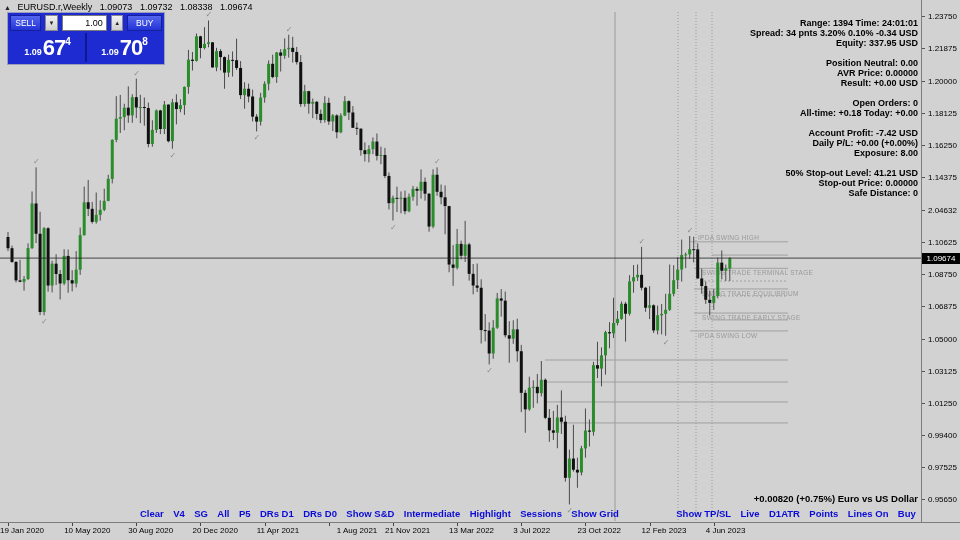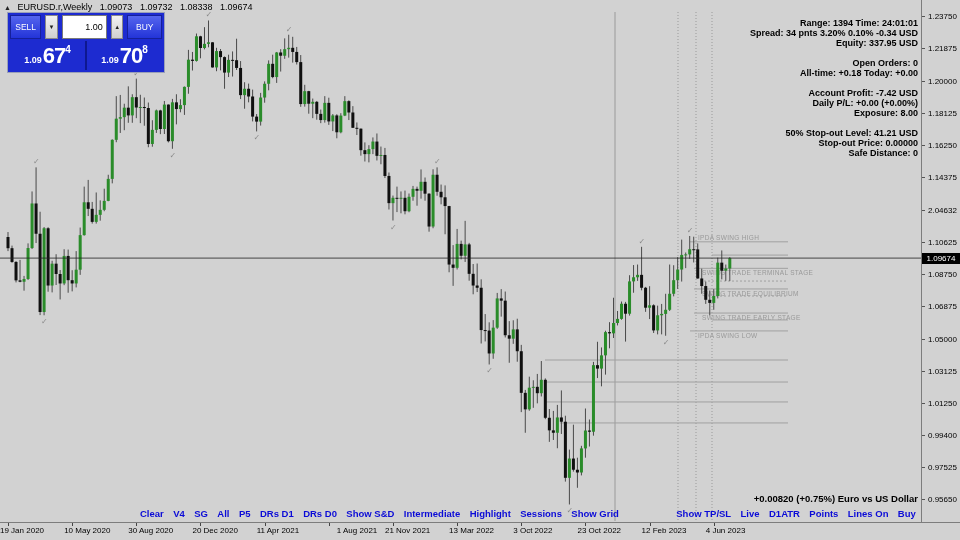--- a/index.html
+++ b/index.html
@@ -8,21 +8,21 @@
     background:#d2d2d2;
     font-family:"Liberation Sans",sans-serif;
     -webkit-font-smoothing:none;
   }
   
   .titlebar{position:absolute;left:4px;top:2px;font-size:9px;color:#000;white-space:nowrap;z-index:30}
   .titlebar .tri{font-size:7px;margin-right:4px;color:#222;cursor:pointer}
   .titlebar span{margin-right:5px}
   
   .trade-panel{position:absolute;left:8px;top:13px;width:152px;z-index:40;background:#1d2bd0;padding:2px;box-shadow:0 0 0 1px #9aa0b8}
-  .tp-row1{display:flex;height:24px;gap:4px}
+  .tp-row1{display:flex;height:16px;gap:4px}
   .btn-blue{background:linear-gradient(#5565ee,#2334d8);color:#fff;font-size:8.5px;display:flex;align-items:center;justify-content:center;border:1px solid #16209a;cursor:pointer}
   .sell-btn{width:36px}
   .buy-btn{width:40px}
   .mini-btn{width:13px;background:linear-gradient(#f2f2f2,#cfcfcf);border:1px solid #8a8a8a;font-size:6px;color:#222;display:flex;align-items:center;justify-content:center;cursor:pointer}
   .lot-input{flex:1;width:40px;border:1px solid #7a7a7a;font-size:9px;text-align:right;padding:0 3px 0 0;font-family:"Liberation Sans",sans-serif}
   .tp-row2{display:flex;height:29px;margin-top:2px}
   .price-box{flex:1;display:flex;align-items:center;justify-content:center;color:#fff;cursor:pointer;background:#1d2bd0}
   .price-box.left{border-right:2px solid #0e1890}
   .pb-small{font-size:9px;font-weight:bold;margin-right:1px;position:relative;top:4px}
   .pb-big{font-size:22px;font-weight:bold;letter-spacing:-1px}
@@ -491,20 +491,25 @@
   </div>
 </div>
 
 <div class="info-block" id="info-block">
     <div class="igroup">
       <div class="iline">Range: 1394 Time: 24:01:01</div>
       <div class="iline">Spread: 34 pnts 3.20% 0.10% -0.34 USD</div>
       <div class="iline">Equity: 337.95 USD</div>
     </div>
     <div class="igroup">
+      <div class="iline">Position Neutral: 0.00</div>
+      <div class="iline">AVR Price: 0.00000</div>
+      <div class="iline">Result: +0.00 USD</div>
+    </div>
+    <div class="igroup">
       <div class="iline">Open Orders: 0</div>
       <div class="iline">All-time: +0.18 Today: +0.00</div>
     </div>
     <div class="igroup">
       <div class="iline">Account Profit: -7.42 USD</div>
       <div class="iline">Daily P/L: +0.00 (+0.00%)</div>
       <div class="iline">Exposure: 8.00</div>
     </div>
     <div class="igroup">
       <div class="iline">50% Stop-out Level: 41.21 USD</div>
@@ -559,21 +564,21 @@
     <div class="dlabel" style="left: 200.48px;">20 Dec 2020</div>
     <div class="dtick" style="left: 264.64px;"></div>
     <div class="dlabel" style="left: 264.64px;">11 Apr 2021</div>
     <div class="dtick" style="left: 328.8px;"></div>
     <div class="dlabel" style="left: 328.8px; margin-left: 16px;">1 Aug 2021</div>
     <div class="dtick" style="left: 392.96px;"></div>
     <div class="dlabel" style="left: 392.96px;">21 Nov 2021</div>
     <div class="dtick" style="left: 457.12px;"></div>
     <div class="dlabel" style="left: 457.12px;">13 Mar 2022</div>
     <div class="dtick" style="left: 521.28px;"></div>
-    <div class="dlabel" style="left: 521.28px;">3 Oct 2022</div>
+    <div class="dlabel" style="left: 521.28px;">3 Jul 2022</div>
     <div class="dtick" style="left: 585.44px;"></div>
     <div class="dlabel" style="left: 585.44px;">23 Oct 2022</div>
     <div class="dtick" style="left: 649.6px;"></div>
     <div class="dlabel" style="left: 649.6px;">12 Feb 2023</div>
     <div class="dtick" style="left: 713.76px;"></div>
     <div class="dlabel" style="left: 713.76px;">4 Jun 2023</div>
   </div>
 
 <div class="change-line">+0.00820 (+0.75%) Euro vs US Dollar</div>
 <div class="toolbar" id="toolbar">

